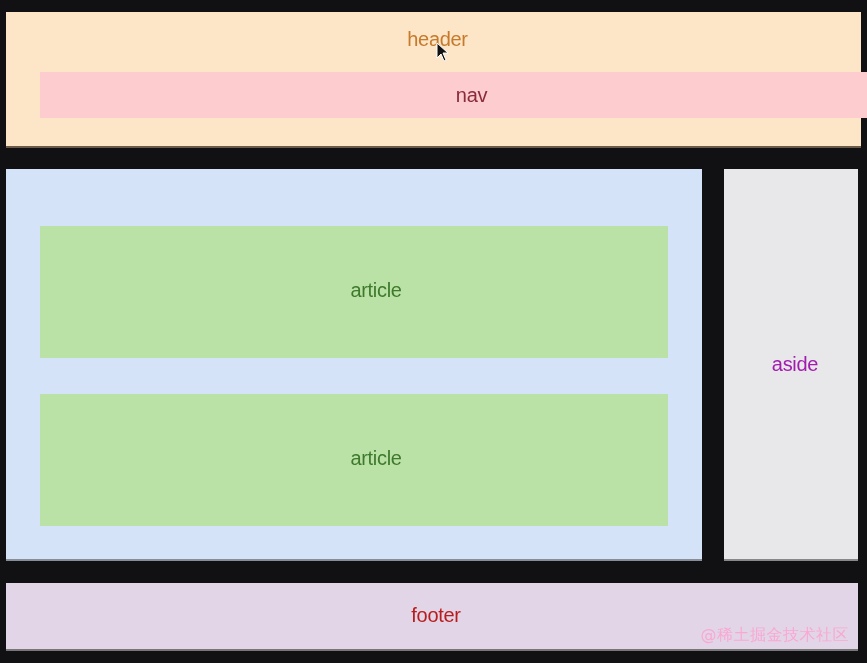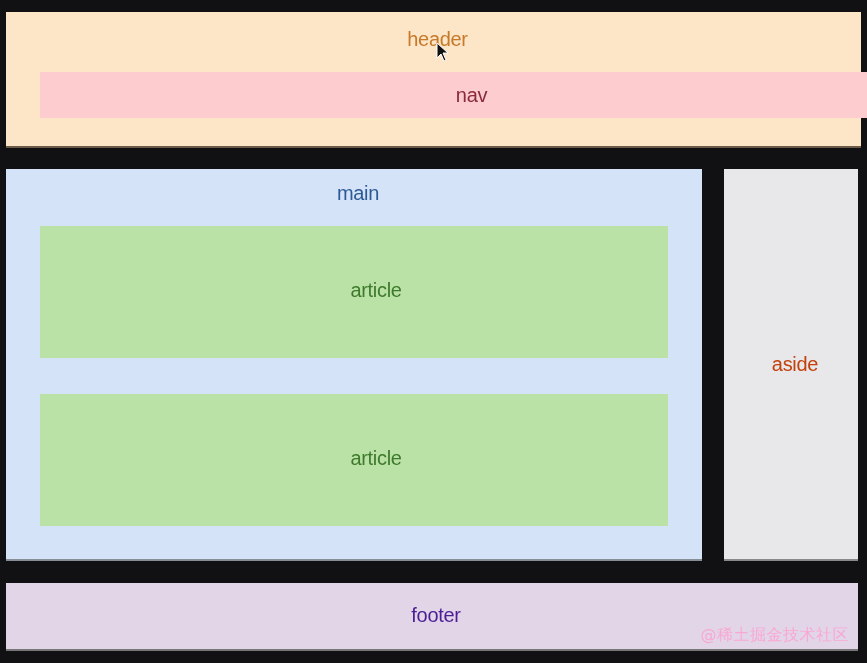--- a/index.html
+++ b/index.html
@@ -53,27 +53,27 @@
       background: #bbe2a6;
     }
     .article .label { top: 53px; color: #3e7a2c; padding-left: 36px; }
     #article-1 { top: 57px; }
     #article-2 { top: 225px; }
     #aside {
       left: 724px; top: 169px; width: 134px; height: 392px;
       background: #e8e7e9;
       border-bottom: 2px solid #888;
     }
-    #aside .label { top: 184px; color: #c2410c; }
+    #aside .label { top: 184px; color: #a21caf; }
     #footer {
       left: 6px; top: 583px; width: 852px; height: 68px;
       background: #e2d5e7;
       border-bottom: 2px solid #777;
     }
-    #footer .label { top: 21px; color: #4c1d95; }
+    #footer .label { top: 21px; color: #b91c1c; }
     #watermark {
       position: absolute;
       right: 18px; bottom: 17px;
       font-size: 16px;
       color: #f9a8d4;
       font-family: "DejaVu Sans", sans-serif;
       letter-spacing: 0.5px;
     }
   </style>
 </head>
@@ -83,21 +83,20 @@
   <div class="label">header</div>
   <div class="box" id="nav">
     <div class="label">nav</div>
   </div>
   <svg id="cursor" viewBox="0 0 14 20">
     <path d="M1 1 L1 16 L5 12 L8 19 L10 18 L7 11 L12 11 Z" fill="#111" stroke="#fff" stroke-width="1"></path>
   </svg>
 </div>
 
 <div class="box" id="main">
-  <div class="label title">main</div>
   <div class="box article" id="article-1">
     <div class="label">article</div>
   </div>
   <div class="box article" id="article-2">
     <div class="label">article</div>
   </div>
 </div>
 
 <div class="box" id="aside">
   <div class="label">aside</div>

